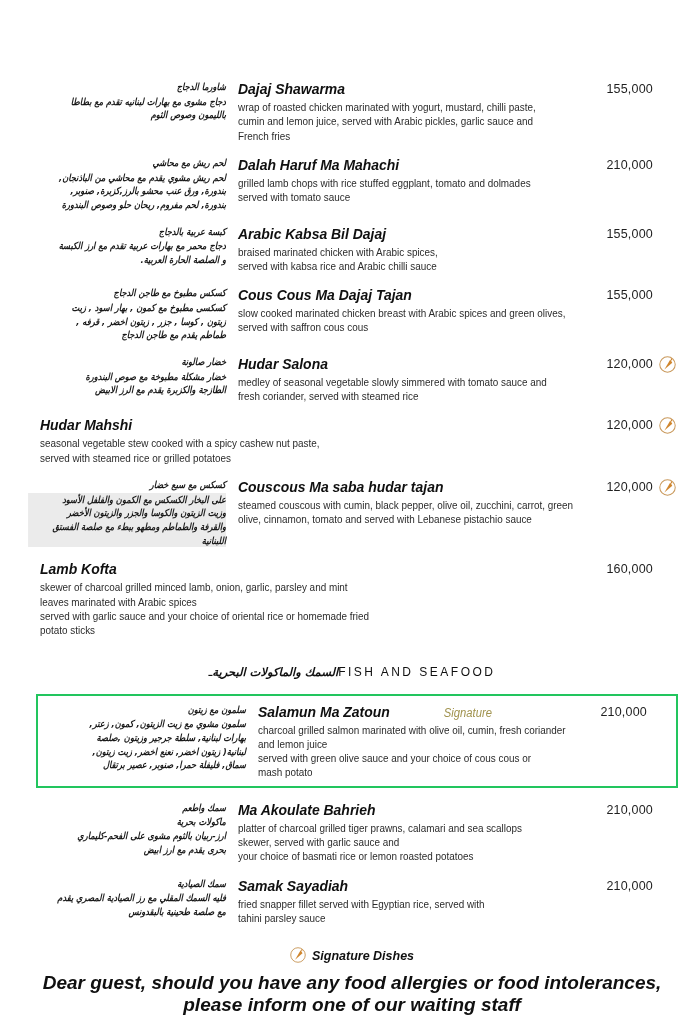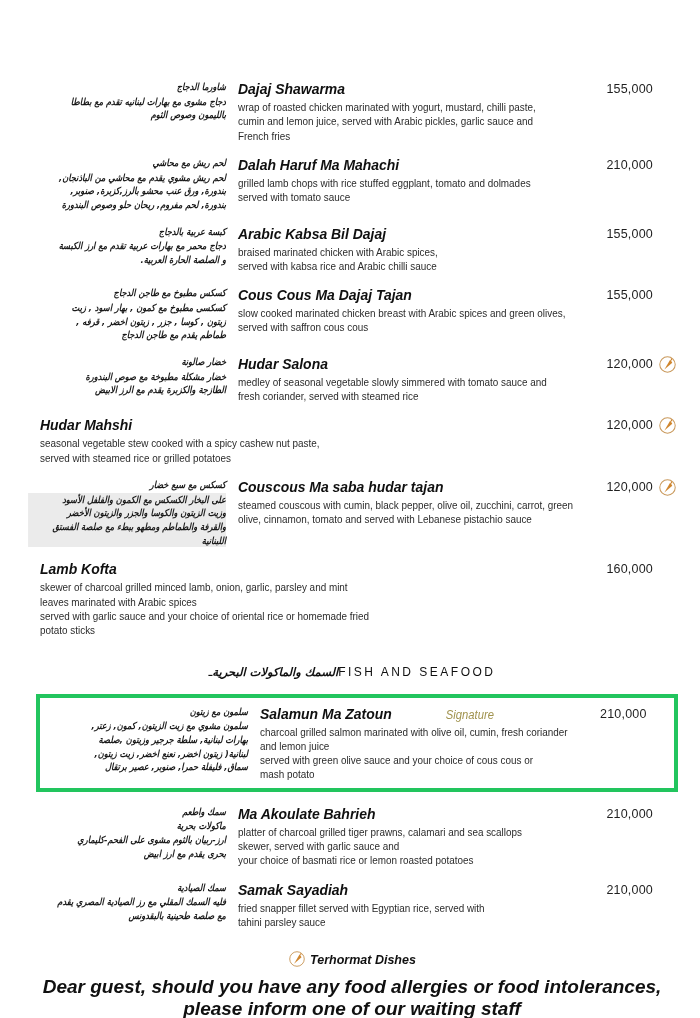--- a/index.html
+++ b/index.html
@@ -30,21 +30,21 @@
   .en-title-row { display:flex; align-items:baseline; }
   .en-title { font-style:italic; font-weight:bold; font-size:15.5px; color:#101010; }
   .signature { font-style:italic; font-size:12.5px; color:#a0924d; margin-left:60px; }
   .en-desc { white-space:pre-line; font-size:11px; line-height:1.3; color:#2b2b2b; margin-top:2px; }
 
   .col-price { flex:1; display:flex; justify-content:flex-end; align-items:flex-start;
                gap:6px; padding-top:2px; }
   .price { font-size:12.5px; color:#1f1f1f; letter-spacing:0.2px; }
   .veg-icon { width:17px; height:17px; flex:none; margin-top:-1px; }
 
-  .menu-item.boxed { border:4px solid #22c55e; padding:7px 6px 6px 10px;
+  .menu-item.boxed { border:2px solid #22c55e; padding:7px 6px 6px 10px;
                      margin-left:8px; margin-right:-2px; }
 
   
   .section-header { text-align:center; margin:24px 0 14px 0; }
   .hdr-ar { font-family:"DejaVu Sans", sans-serif; font-weight:bold; font-style:italic;
             font-size:11.5px; color:#111; }
   .hdr-dash { font-size:13px; color:#111; }
   .hdr-en { font-size:12px; letter-spacing:2.5px; color:#101010; }
 
   
@@ -399,20 +399,20 @@
 
   <div class="footer">
     <div class="veg-line">
       <span class="veg-icon">
         <svg viewBox="0 0 22 22" width="16" height="16">
           <circle cx="11" cy="11" r="10" fill="none" stroke="#c9995c" stroke-width="1.3"></circle>
           <path d="M14.6 4.4 L17.2 8.6 L7.0 17.6 Z" fill="#d0862e"></path>
           <path d="M15.9 3.2 L16.4 5.6" stroke="#d0862e" stroke-width="1.4" fill="none"></path>
         </svg>
       </span>
-      <span>Terhormat Dishes</span>
+      <span>Signature Dishes</span>
     </div>
     <div class="allergy-en">Dear guest, should you have any food allergies or food intolerances, please inform one of our waiting staff</div>
     <div class="allergy-id">Tamu Terhormat, mohon beritahukan kepada karyawan kami bila anda alergi terhadap makanan tertentu</div>
     
   </div>
 
 </div>
 
 </body></html>

